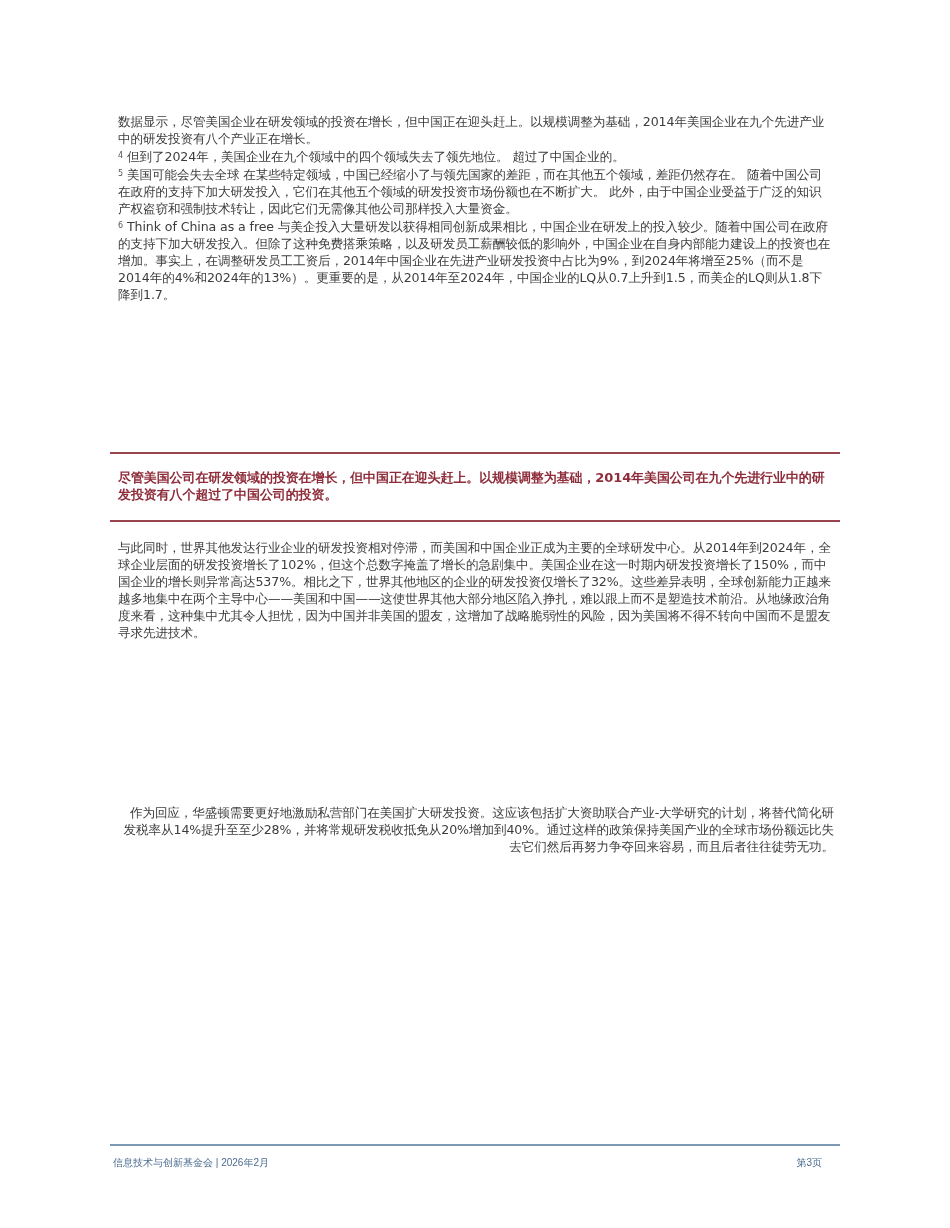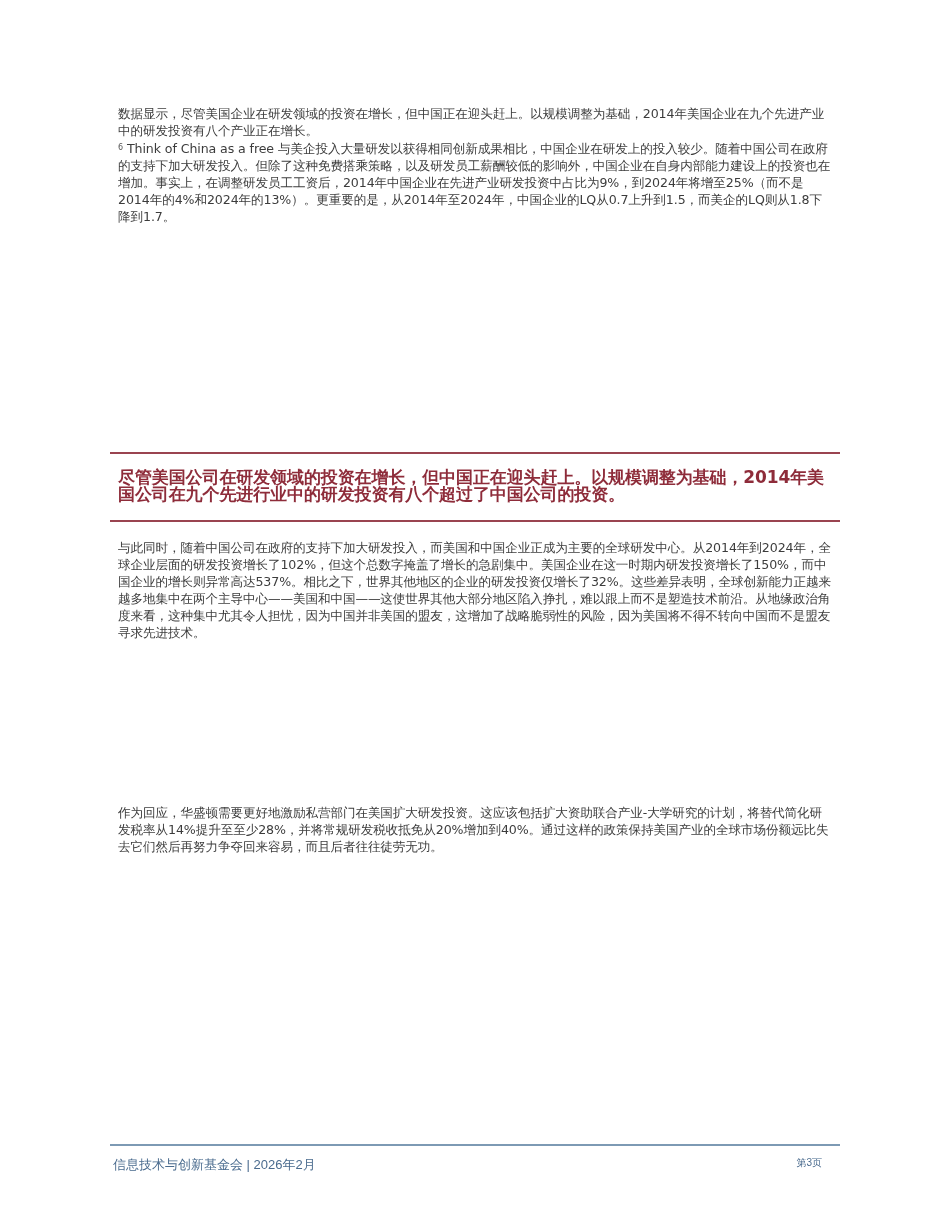--- a/index.html
+++ b/index.html
@@ -31,86 +31,88 @@
     }
     .body-text p {
       margin: 0;
     }
     .sup {
       font-size: 8px;
       vertical-align: 3px;
       margin-right: 4px;
       color: #555;
     }
-    #block-top { top: 105px; }
+    #block-top { top: 113px; }
     #block-mid { top: 539px; }
-    #block-bottom { top: 804px; }
+    #block-bottom { top: 804px; text-align: right; }
 
     .callout-rule {
       position: absolute;
       left: 110px;
       width: 730px;
       height: 2px;
       background: #9a4450;
     }
     #rule-top { top: 452px; }
     #rule-bottom { top: 520px; }
     .callout-text {
       position: absolute;
       left: 118px;
       top: 469px;
       width: 716px;
-      font-size: 17px;
+      font-size: 13px;
       line-height: 17px;
       font-weight: bold;
       color: #8e2c3a;
       letter-spacing: -0.1px;
     }
 
     .footer-rule {
       position: absolute;
       left: 110px;
       top: 1144px;
       width: 730px;
       height: 2px;
       background: #7d9ab4;
     }
     .footer-left {
       position: absolute;
       left: 113px;
       top: 1156px;
-      font-size: 13px;
+      font-size: 10px;
       color: #4a6b8e;
       font-family: "Liberation Sans", sans-serif;
     }
     .footer-right {
       position: absolute;
       right: 128px;
       top: 1156px;
       font-size: 10px;
       color: #4a6b8e;
       font-family: "Liberation Sans", sans-serif;
     }
   </style>
 </head>
 <body>
 
 <div class="page">
 
   <div class="body-text" id="block-top">
     <p>数据显示，尽管美国企业在研发领域的投资在增长，但中国正在迎头赶上。以规模调整为基础，2014年美国企业在九个先进产业中的研发投资有八个产业正在增长。</p>
+    <p><span class="sup">4</span><span>但到了2024年，美国企业在九个领域中的四个领域失去了领先地位。 超过了中国企业的。</span></p>
+    <p><span class="sup">5</span><span>美国可能会失去全球  在某些特定领域，中国已经缩小了与领先国家的差距，而在其他五个领域，差距仍然存在。 随着中国公司在政府的支持下加大研发投入，它们在其他五个领域的研发投资市场份额也在不断扩大。 此外，由于中国企业受益于广泛的知识产权盗窃和强制技术转让，因此它们无需像其他公司那样投入大量资金。</span></p>
     <p><span class="sup">6</span><span>Think of China as a free  与美企投入大量研发以获得相同创新成果相比，中国企业在研发上的投入较少。随着中国公司在政府的支持下加大研发投入。但除了这种免费搭乘策略，以及研发员工薪酬较低的影响外，中国企业在自身内部能力建设上的投资也在增加。事实上，在调整研发员工工资后，2014年中国企业在先进产业研发投资中占比为9%，到2024年将增至25%（而不是2014年的4%和2024年的13%）。更重要的是，从2014年至2024年，中国企业的LQ从0.7上升到1.5，而美企的LQ则从1.8下降到1.7。</span></p>
   </div>
 
   <div class="callout-rule" id="rule-top"></div>
   <div class="callout-text">尽管美国公司在研发领域的投资在增长，但中国正在迎头赶上。以规模调整为基础，2014年美国公司在九个先进行业中的研发投资有八个超过了中国公司的投资。</div>
   <div class="callout-rule" id="rule-bottom"></div>
 
   <div class="body-text" id="block-mid">
-    <p>与此同时，随着中国公司在政府的支持下加大研发投入，而美国和中国企业正成为主要的全球研发中心。从2014年到2024年，全球企业层面的研发投资增长了102%，但这个总数字掩盖了增长的急剧集中。美国企业在这一时期内研发投资增长了150%，而中国企业的增长则异常高达537%。相比之下，世界其他地区的企业的研发投资仅增长了32%。这些差异表明，全球创新能力正越来越多地集中在两个主导中心——美国和中国——这使世界其他大部分地区陷入挣扎，难以跟上而不是塑造技术前沿。从地缘政治角度来看，这种集中尤其令人担忧，因为中国并非美国的盟友，这增加了战略脆弱性的风险，因为美国将不得不转向中国而不是盟友寻求先进技术。</p>
+    <p>与此同时，世界其他发达行业企业的研发投资相对停滞，而美国和中国企业正成为主要的全球研发中心。从2014年到2024年，全球企业层面的研发投资增长了102%，但这个总数字掩盖了增长的急剧集中。美国企业在这一时期内研发投资增长了150%，而中国企业的增长则异常高达537%。相比之下，世界其他地区的企业的研发投资仅增长了32%。这些差异表明，全球创新能力正越来越多地集中在两个主导中心——美国和中国——这使世界其他大部分地区陷入挣扎，难以跟上而不是塑造技术前沿。从地缘政治角度来看，这种集中尤其令人担忧，因为中国并非美国的盟友，这增加了战略脆弱性的风险，因为美国将不得不转向中国而不是盟友寻求先进技术。</p>
   </div>
 
   <div class="body-text" id="block-bottom">
     <p>作为回应，华盛顿需要更好地激励私营部门在美国扩大研发投资。这应该包括扩大资助联合产业-大学研究的计划，将替代简化研发税率从14%提升至至少28%，并将常规研发税收抵免从20%增加到40%。通过这样的政策保持美国产业的全球市场份额远比失去它们然后再努力争夺回来容易，而且后者往往徒劳无功。</p>
   </div>
 
   <div class="footer-rule"></div>
   <div class="footer-left">信息技术与创新基金会 | 2026年2月</div>
   <div class="footer-right">第3页</div>
 

